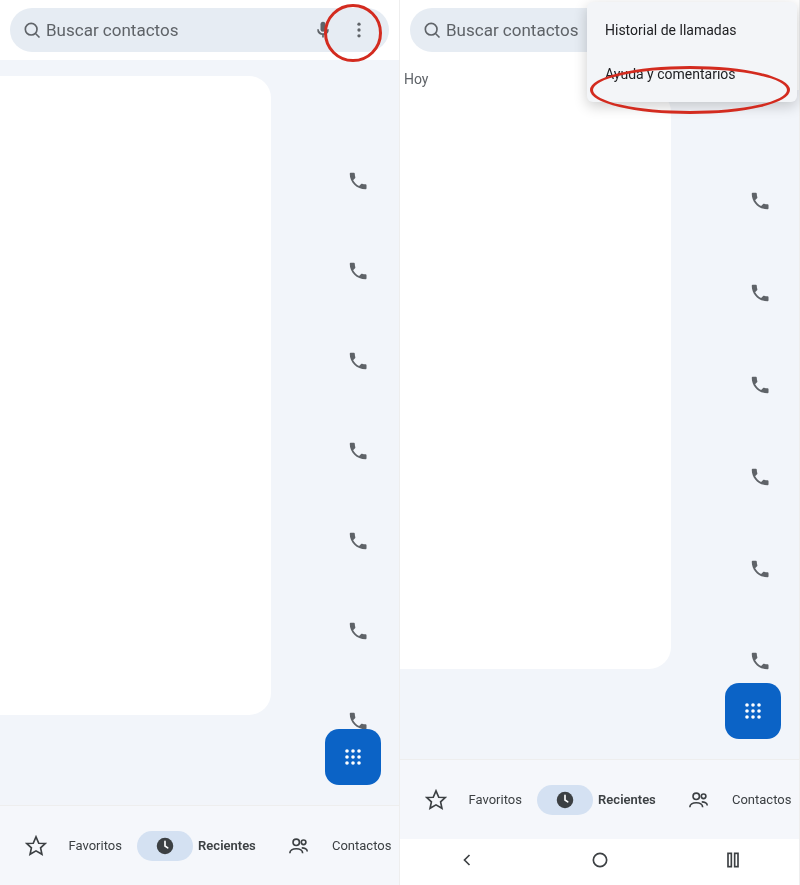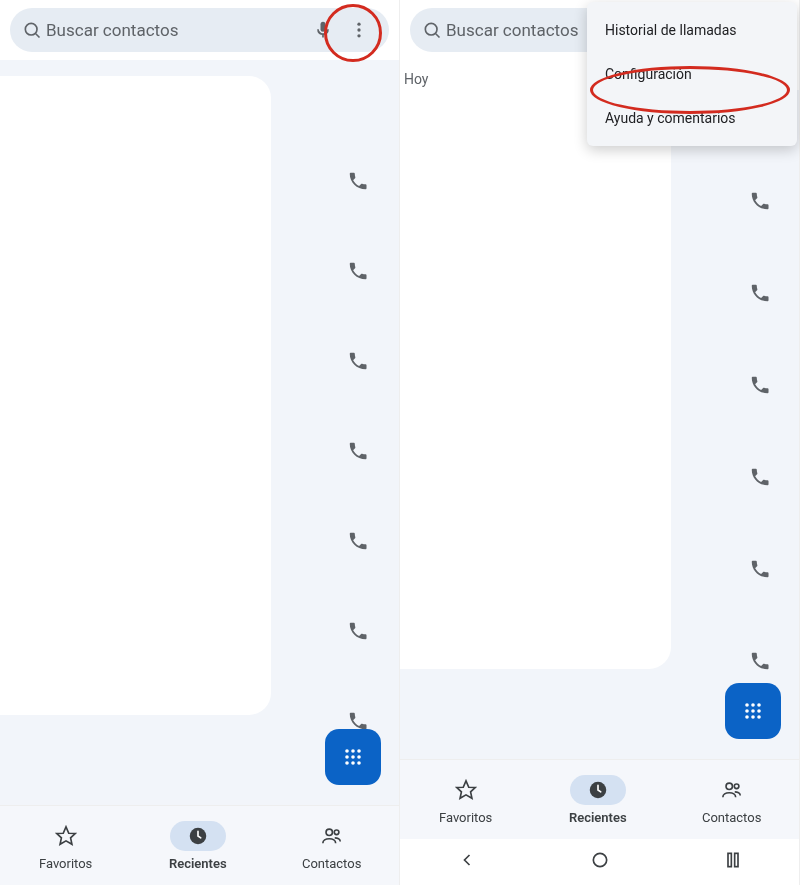--- a/index.html
+++ b/index.html
@@ -17,21 +17,21 @@
     .white-panel { position: absolute; left: 0; top: 16px; width: 68%; bottom: 90px; background: #fff; border-top-right-radius: 22px; border-bottom-right-radius: 22px; }
     
     .call-icons { position: absolute; right: 30px; top: 110px; display: flex; flex-direction: column; gap: 64px; }
     .phone-right .call-icons { top: 195px; gap: 66px; right: 28px; }
     .call-icon { color: #5f6368; }
     
     .fab { position: absolute; right: 18px; bottom: 20px; width: 56px; height: 56px; background: #0b63c6; border-radius: 14px; display: flex; align-items: center; justify-content: center; }
     .phone-right .fab { bottom: 20px; }
     
     .bottom-nav { height: 80px; background: #f5f7fb; display: flex; justify-content: space-around; align-items: center; border-top: 1px solid #eee; }
-    .nav-item { display: flex; flex-direction: column; align-items: center; gap: 5px; font-size: 13px; color: #3c4043; }
+    .nav-item { display: flex; flex-direction: row; align-items: center; gap: 5px; font-size: 13px; color: #3c4043; }
     .nav-item .nav-icon { width: 56px; height: 30px; border-radius: 16px; display: flex; align-items: center; justify-content: center; }
     .nav-item.active .nav-icon { background: #d4e1f2; }
     .nav-item.active { font-weight: 600; justify-content: space-between; }
     
     .sys-nav { height: 46px; display: flex; justify-content: space-around; align-items: center; color: #3c4043; }
     
     .overflow-menu { position: absolute; top: 2px; right: 2px; width: 210px; background: #f3f5f8; border-radius: 6px; box-shadow: 0 4px 14px rgba(0,0,0,0.2); z-index: 10; padding: 6px 0; }
     .menu-item { padding: 14px 18px; color: #202124; font-size: 14px; }
     
     .red-circle { position: absolute; border: 3px solid #d32b1f; border-radius: 50%; pointer-events: none; z-index: 20; }
@@ -228,19 +228,18 @@
           <circle cx="12" cy="12" r="8"></circle>
         </svg></span>
     <span><svg width="20" height="20" viewBox="0 0 24 24" fill="none" stroke="#3c4043" stroke-width="2">
           <rect x="6" y="4" width="4" height="16"></rect>
           <rect x="14" y="4" width="4" height="16"></rect>
         </svg></span>
   </div>
 
   <div class="overflow-menu">
     <div class="menu-item">Historial de llamadas</div>
-    <div class="menu-item">Configuración</div>
     <div class="menu-item">Ayuda y comentarios</div>
   </div>
 </div>
 
 <div class="red-circle circle-1"></div>
 <div class="red-ellipse"></div>
 
 </body></html>

